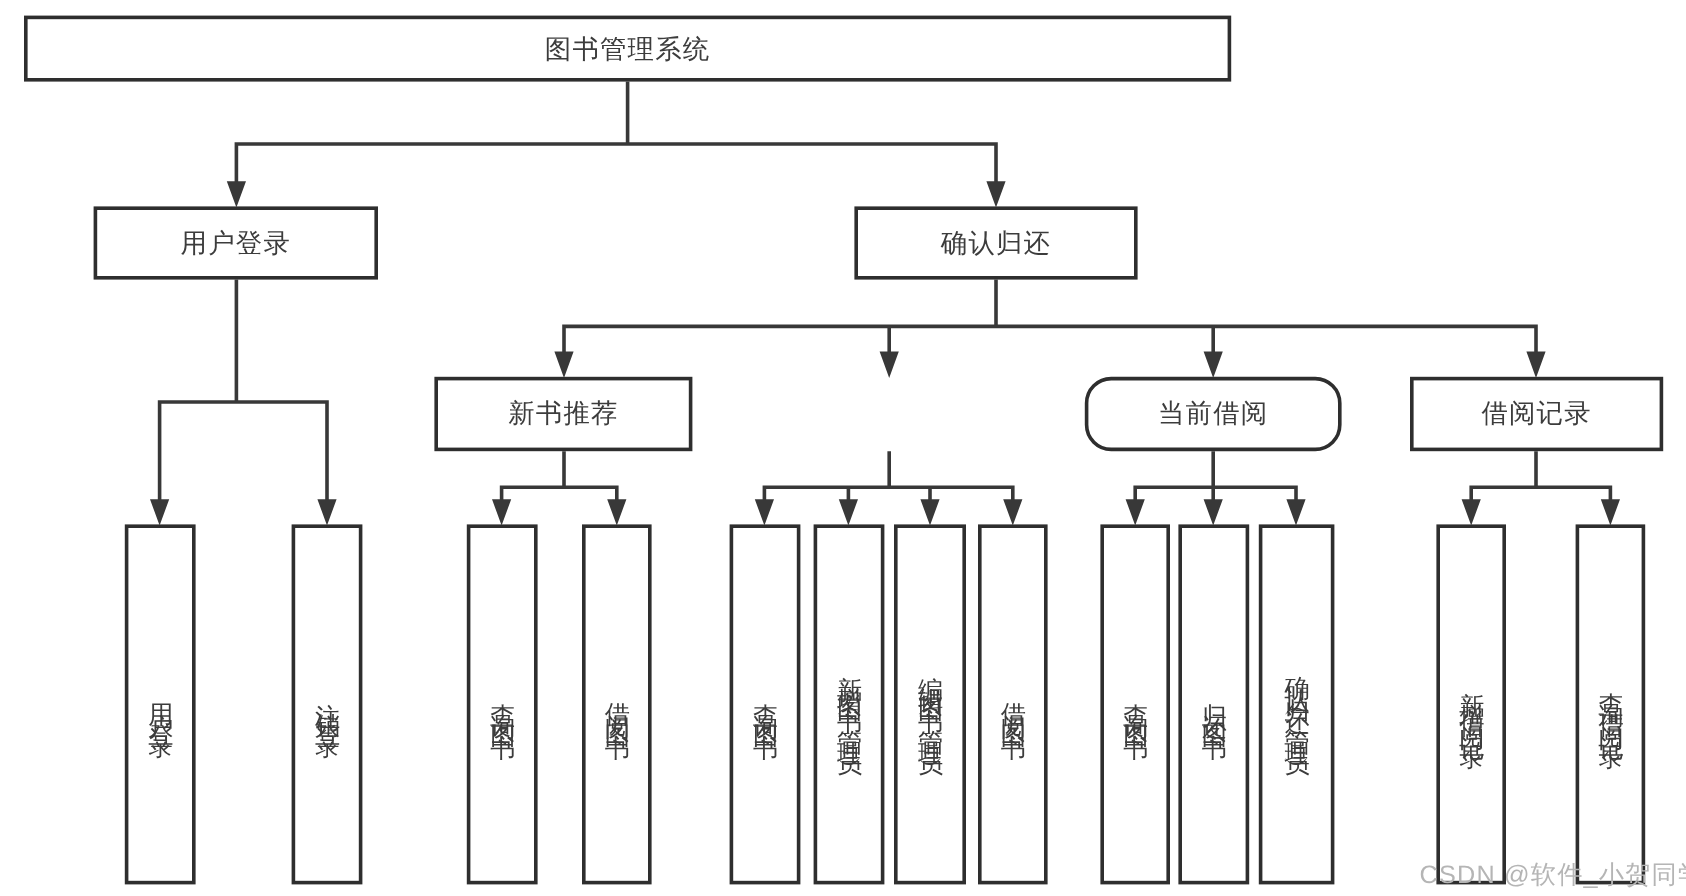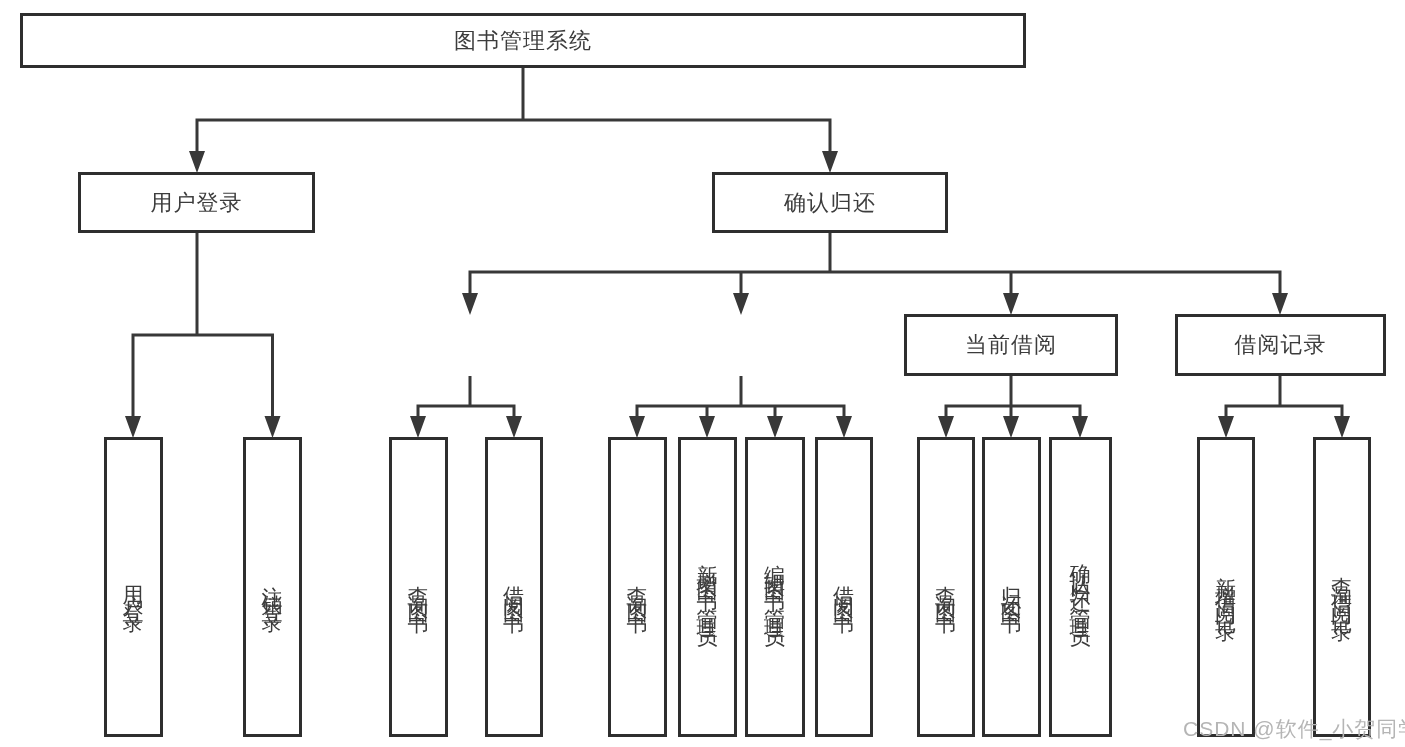--- a/index.html
+++ b/index.html
@@ -65,21 +65,24 @@
     <span class="label">图书管理系统</span>
   </div>
 
   <div class="node hnode" style="left:78px; top:172px; width:237px; height:61px;">
     <span class="label">用户登录</span>
   </div>
   <div class="node hnode" style="left:712px; top:172px; width:236px; height:61px;">
     <span class="label">确认归还</span>
   </div>
 
-  <div class="node hnode" style="left:904px; top:314px; width:214px; height:62px;">
+  <div class="node hnode" style="left:362px; top:314px; width:215px; height:62px;">
+    <span class="label">新书推荐</span>
+  </div>
+  <div class="node hnode" style="left:904px; top:314px; width:214px; height:62px;border-radius:22px;">
     <span class="label">当前借阅</span>
   </div>
   <div class="node hnode" style="left:1175px; top:314px; width:211px; height:62px;text-align:center;">
     <span class="label">借阅记录</span>
   </div>
 
   <div class="node vnode" style="left:104px; top:437px; width:59px; height:300px;">
     <span class="label">用户登录</span>
   </div>
   <div class="node vnode" style="left:243px; top:437px; width:59px; height:300px;">

